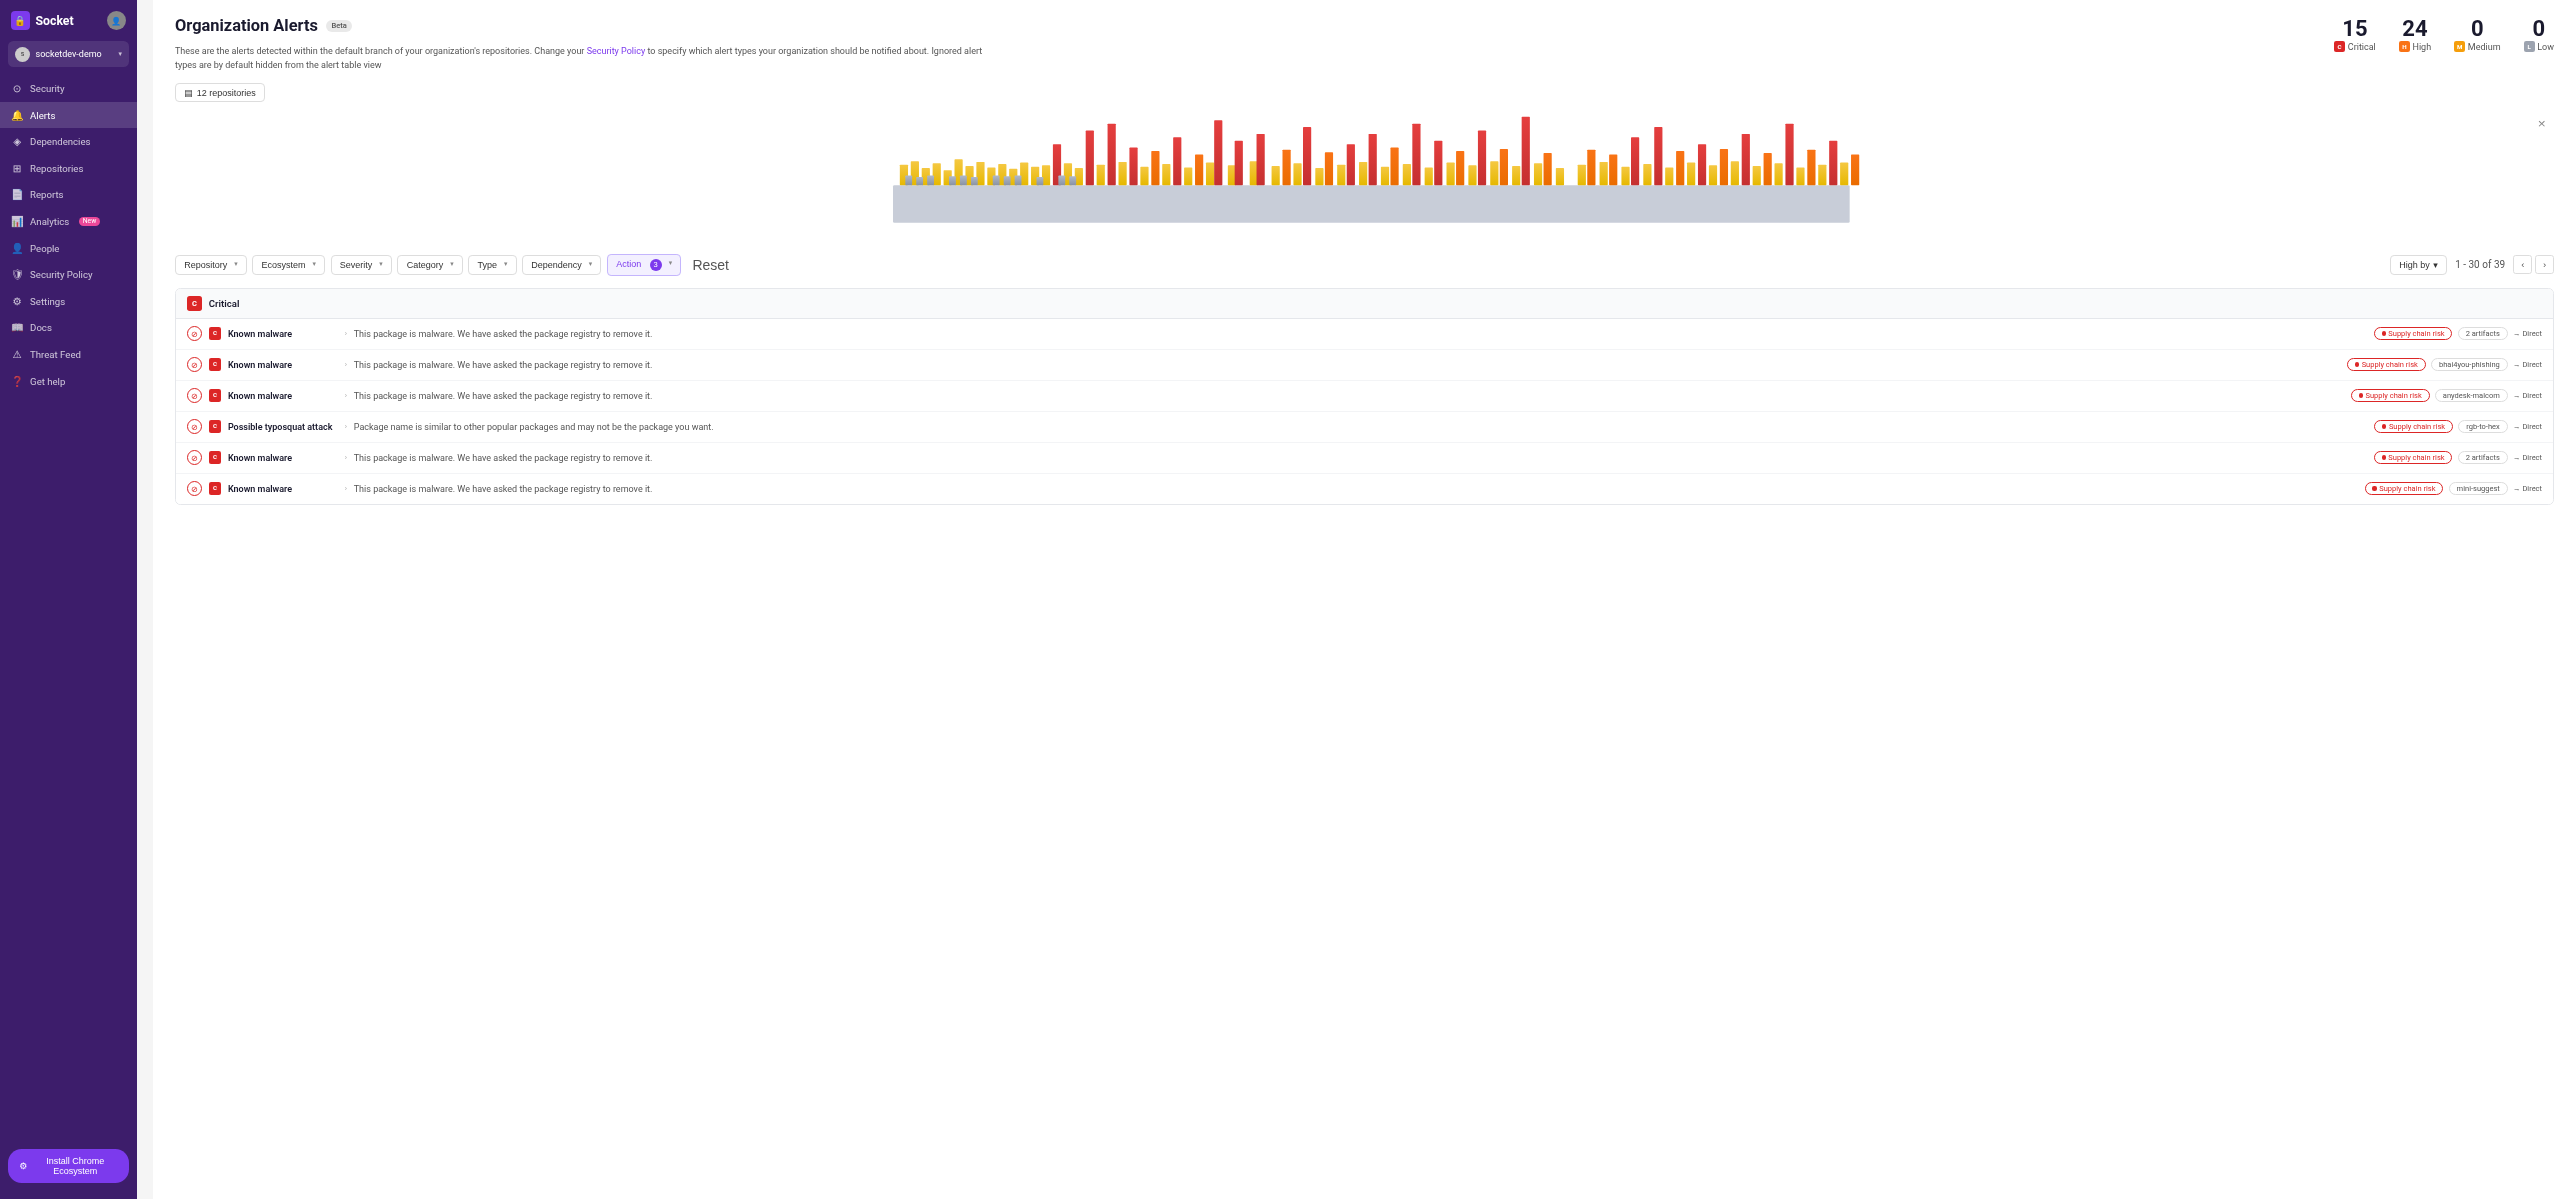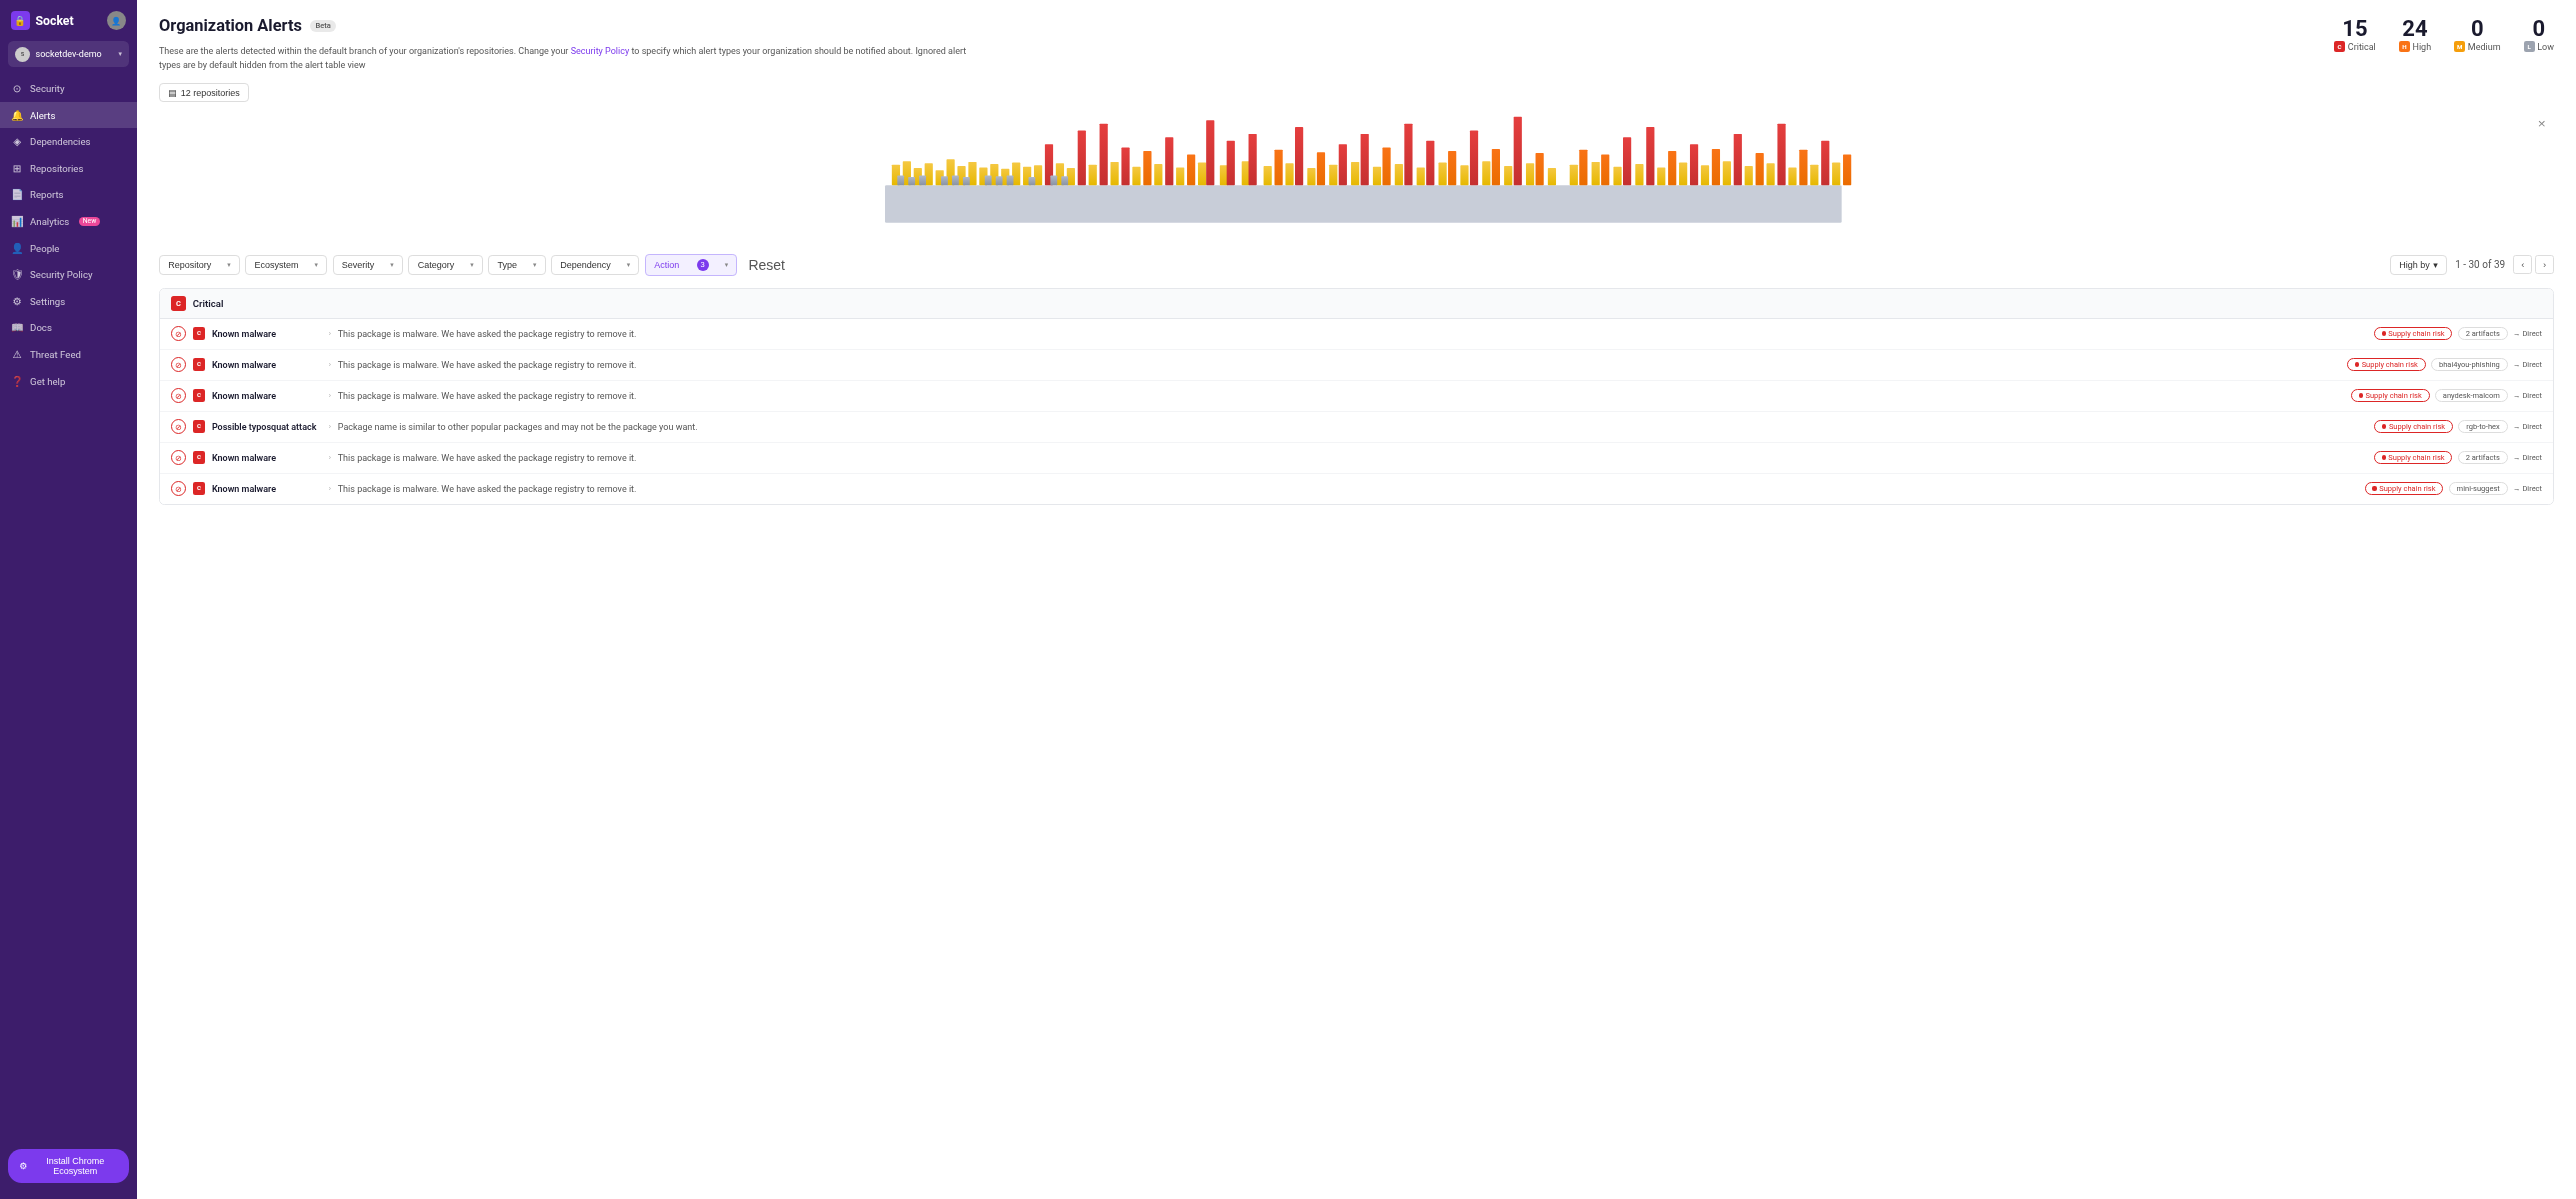--- a/index.html
+++ b/index.html
@@ -106,20 +106,21 @@
       justify-content: center;
     }
 
     
     #main {
       flex: 1;
       display: flex;
       flex-direction: column;
       overflow: auto;
       background: white;
+      margin-left: 16px;
     }
     #main-inner {
       padding: 16.4px 22px;
       flex: 1;
     }
     .page-title-row {
       display: flex;
       align-items: center;
       gap: 8.2px;
       margin-bottom: 8.2px;
@@ -228,22 +229,22 @@
     
     .filter-bar {
       display: flex;
       align-items: center;
       gap: 5.5px;
       margin-bottom: 11px;
       flex-wrap: wrap;
     }
     .filter-btn {
       display: inline-flex;
-      align-items: center;
-      gap: 16px;
+      align-items: flex-start;
+      gap: 7px;
       border: 0.7px solid #ddd;
       border-radius: 4.1px;
       padding: 4.1px 8.2px;
       font-size: 9px;
       cursor: pointer;
       background: white;
       color: #333;
       white-space: nowrap;
     }
     .filter-btn-active {

